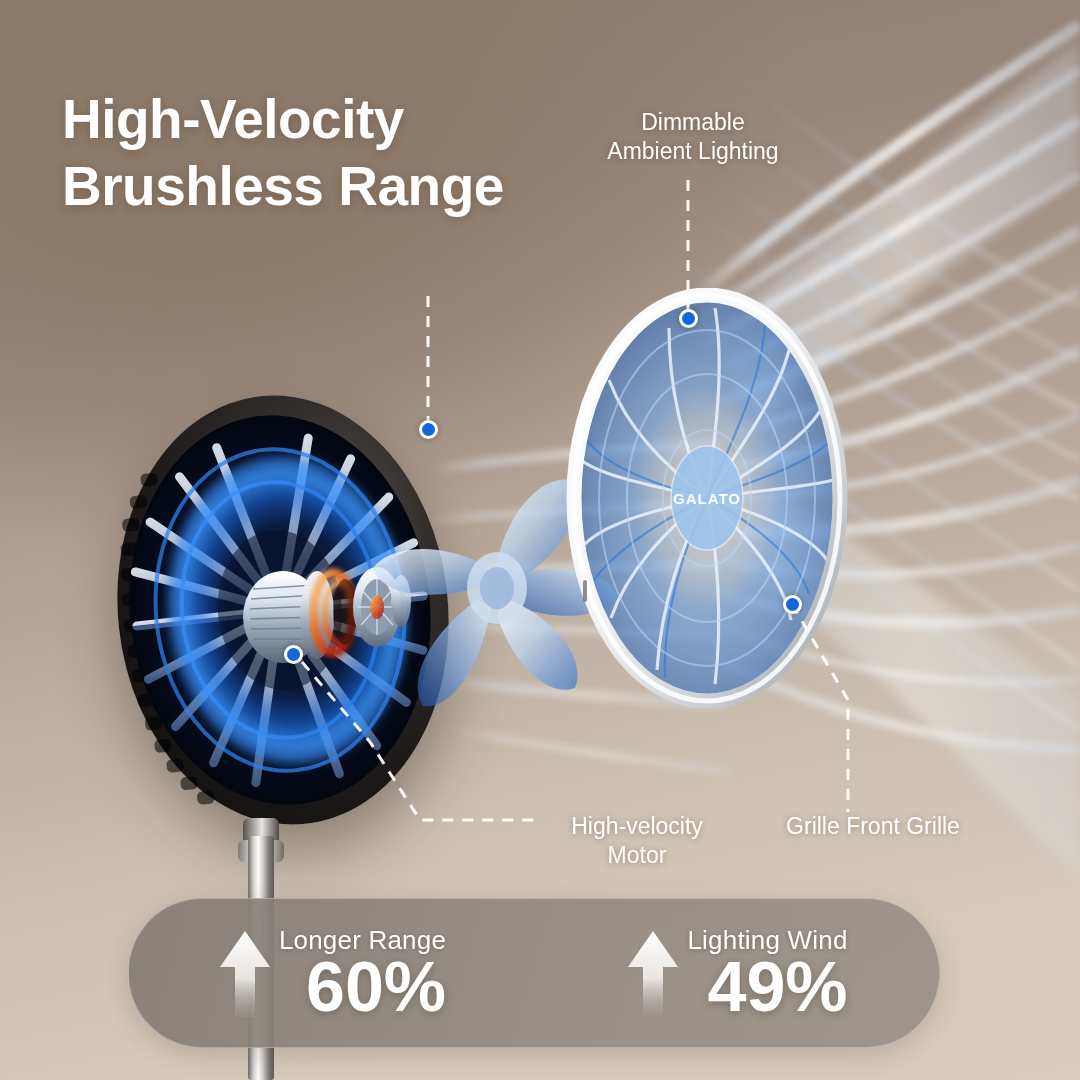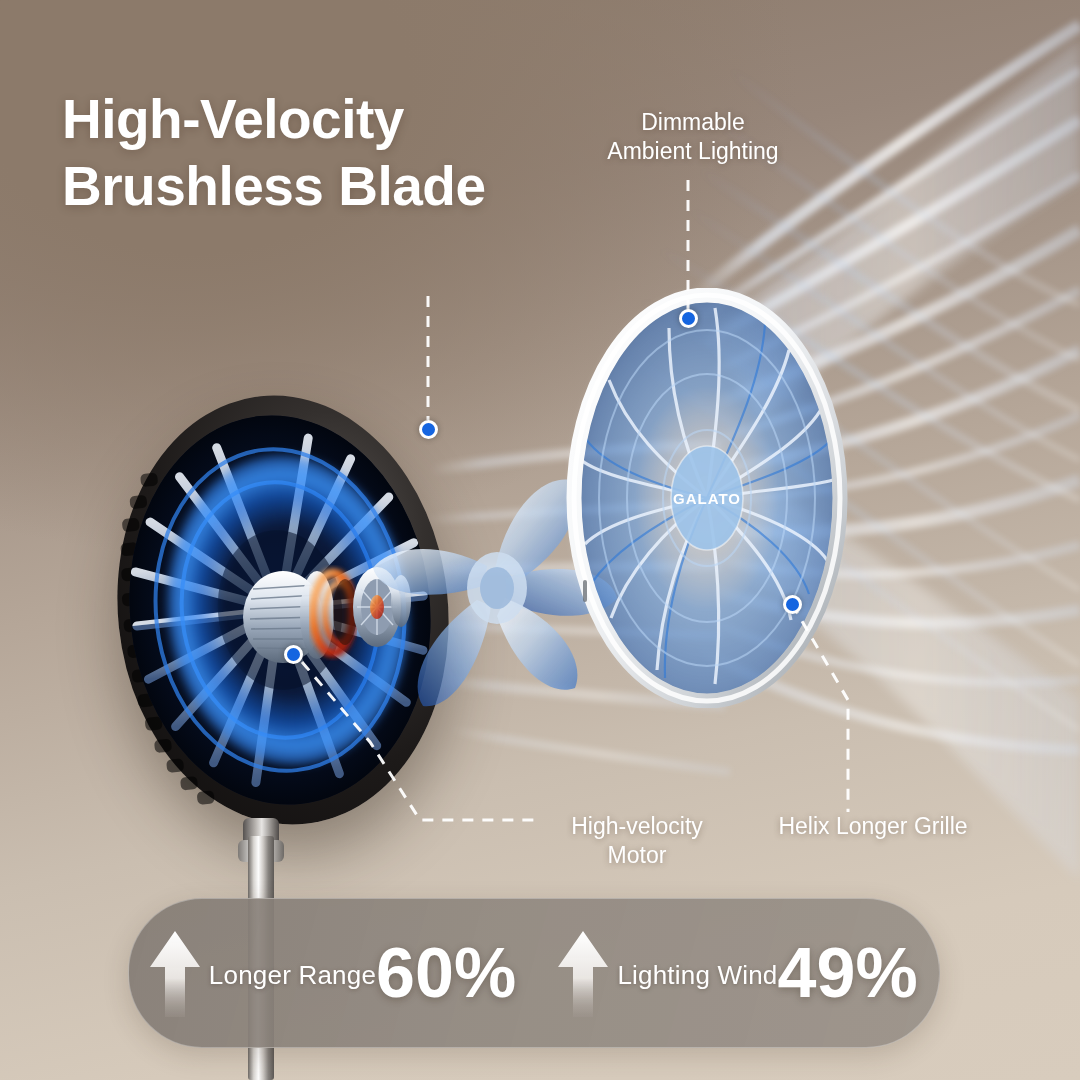--- a/index.html
+++ b/index.html
@@ -97,21 +97,21 @@
   .statsbar{
     position:absolute;left:128px;top:898px;width:810px;height:148px;
     border-radius:74px;
     background:linear-gradient(105deg, rgba(132,124,117,.93) 0%, rgba(143,135,127,.90) 45%, rgba(150,142,134,.88) 100%);
     border:1px solid rgba(255,255,255,.30);
     box-shadow:0 8px 26px rgba(60,45,30,.18);
     display:flex;align-items:center;
   }
   .stat{flex:1;display:flex;align-items:center;justify-content:center;gap:6px;}
   .arrow{width:56px;height:92px;flex:none;}
-  .stat-txt{display:flex;flex-direction:row;align-items:center;}
+  .stat-txt{display:flex;flex-direction:column;align-items:flex-end;}
   .stat-label{color:#fff;font-size:26px;letter-spacing:.2px;margin-bottom:-4px;
     text-shadow:0 1px 4px rgba(50,35,25,.35);}
   .stat-value{color:#fff;font-size:70px;font-weight:700;line-height:1;
     text-shadow:0 2px 8px rgba(50,35,25,.33);}
 </style>
 </head>
 <body>
 
 <div id="stage">
 
@@ -391,28 +391,28 @@
     </g>
   </svg>
 
   <div class="dot" style="left:679px;top:309px;"></div>
   <div class="dot" style="left:419px;top:420px;"></div>
   <div class="dot" style="left:284px;top:645px;"></div>
   <div class="dot" style="left:783px;top:595px;"></div>
 
   <div class="headline">
     <div>High-Velocity</div>
-    <div>Brushless Blade</div>
+    <div>Brushless Range</div>
   </div>
 
   <div class="callout c-dim">Dimmable
 Ambient Lighting</div>
   <div class="callout c-motor">High-velocity
 Motor</div>
-  <div class="callout c-helix">Helix Longer Grille</div>
+  <div class="callout c-helix">Grille Front Grille</div>
 
   <div class="statsbar">
 
     <div class="stat">
       <svg class="arrow" viewBox="0 0 56 92">
         <defs>
           <linearGradient id="ag1" x1="0" y1="0" x2="0" y2="1">
             <stop offset="0" stop-color="#ffffff"></stop>
             <stop offset=".55" stop-color="#f2efec" stop-opacity=".9"></stop>
             <stop offset="1" stop-color="#a59d96" stop-opacity=".25"></stop>

